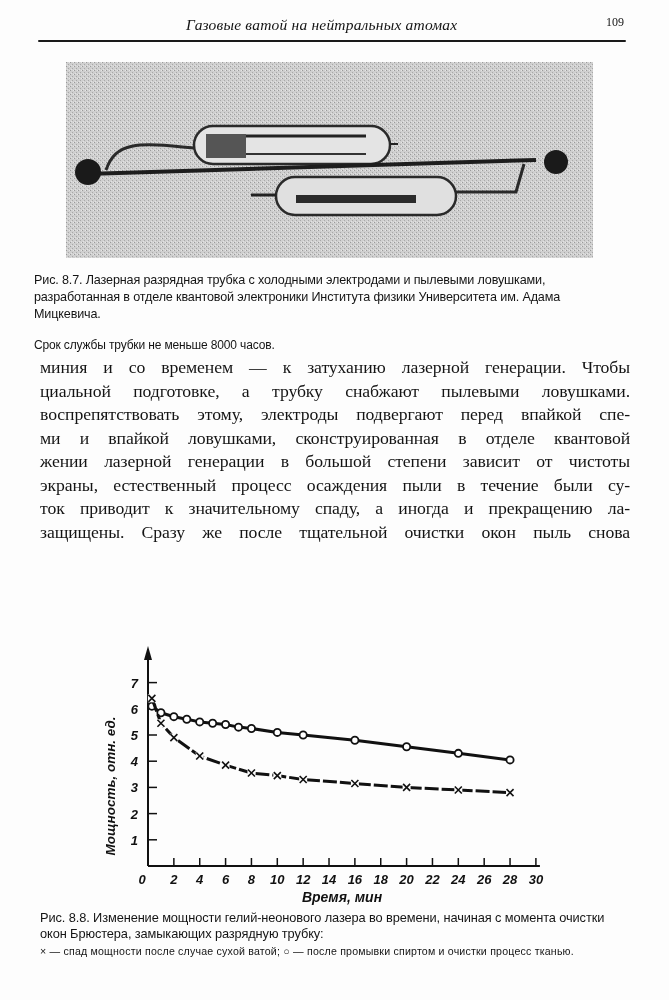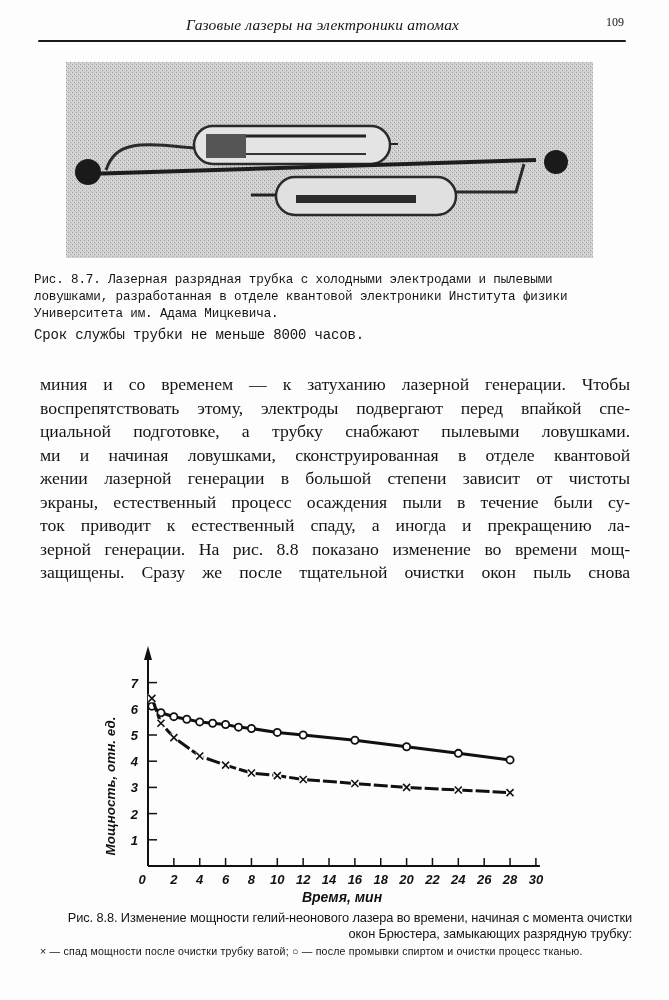--- a/index.html
+++ b/index.html
@@ -7,41 +7,41 @@
          font-family: "Liberation Serif", serif; }
   .running-head { position: absolute; left: 38px; top: 14px; width: 590px; height: 24px; }
   .running-title { position: absolute; left: 148px; top: 2px; font-style: italic; font-size: 15.5px; letter-spacing: 0.2px; }
   .page-number { position: absolute; right: 4px; top: 1px; font-size: 12px; }
   .head-rule { position: absolute; left: 38px; top: 40px; width: 588px; height: 2px; background: #1a1a1a; border-radius: 1px; }
 
   .photo { position: absolute; left: 66px; top: 62px; width: 527px; height: 196px;
            background: #c9c9c9; overflow: hidden; }
   .photo svg { width: 100%; height: 100%; display: block; }
 
-  .caption87 { position: absolute; left: 34px; top: 272px; width: 596px; font-family: Liberation Mono, monospace;
+  .caption87 { position: absolute; left: 34px; top: 272px; width: 596px; font-family: Liberation Sans, sans-serif;
                font-stretch: condensed; font-size: 12.6px; line-height: 17px; letter-spacing: -0.15px; }
-  .caption87 .note { font-size: 14px; line-height: 16px; display: block; margin-top: 4px; }
-
-  .body-text { position: absolute; left: 40px; top: 373px; width: 590px; font-size: 17.7px; line-height: 23.5px;
+  .caption87 .note { font-size: 12px; line-height: 16px; display: block; margin-top: 14px; }
+
+  .body-text { position: absolute; left: 40px; top: 356px; width: 590px; font-size: 17.7px; line-height: 23.5px;
                text-align: justify; letter-spacing: -0.1px; }
   .body-line { display: block; height: 23.5px; white-space: nowrap; text-align-last: justify; text-align: justify; }
 
   .chart { position: absolute; left: 90px; top: 640px; width: 470px; height: 270px; }
   .chart svg { display: block; }
   .chart text { font-family: "Liberation Sans", sans-serif; font-style: italic; font-weight: bold; fill: #111; }
 
   .caption88 { position: absolute; left: 40px; top: 910px; width: 592px; font-family: "Liberation Sans", sans-serif; }
-  .caption88 .main { font-size: 12.8px; line-height: 16px; display: block; letter-spacing: -0.1px; text-align: right; }
+  .caption88 .main { font-size: 12.8px; line-height: 16px; display: block; letter-spacing: -0.1px; }
   .caption88 .legend { font-size: 10.6px; line-height: 12px; display: block; margin-top: 3px; letter-spacing: 0.2px; }
 </style>
 </head>
 <body>
 
 <div class="running-head">
-  <span class="running-title">Газовые лазеры на электроники атомах</span>
+  <span class="running-title">Газовые ватой на нейтральных атомах</span>
   <span class="page-number">109</span>
 </div>
 <div class="head-rule"></div>
 
 <div class="photo" title="photograph of two glass laser discharge tubes">
   <svg viewBox="0 0 527 196" preserveAspectRatio="none">
     <defs>
       <pattern id="grain" width="4" height="4" patternUnits="userSpaceOnUse">
         <rect width="4" height="4" fill="#cfcfcf"></rect>
         <rect x="0" y="0" width="1" height="1" fill="#9a9a9a"></rect>
@@ -70,27 +70,26 @@
   </svg>
 </div>
 
 <div class="caption87">
   <span>Рис. 8.7. Лазерная разрядная трубка с холодными электродами и пылевыми ловушками, разработанная в отделе квантовой электроники Института физики Университета им. Адама Мицкевича.</span>
   <span class="note">Срок службы трубки не меньше 8000 часов.</span>
 </div>
 
 <div class="body-text">
   <span class="body-line">миния и со временем — к затуханию лазерной генерации. Чтобы</span>
+  <span class="body-line">циальной подготовке, а трубку снабжают пылевыми ловушками.</span>
   <span class="body-line">воспрепятствовать этому, электроды подвергают перед впайкой спе-</span>
-  <span class="body-line">циальной подготовке, а трубку снабжают пылевыми ловушками.</span>
-  <span class="body-line">ми и начиная ловушками, сконструированная в отделе квантовой</span>
+  <span class="body-line">ми и впайкой ловушками, сконструированная в отделе квантовой</span>
   <span class="body-line">жении лазерной генерации в большой степени зависит от чистоты</span>
   <span class="body-line">экраны, естественный процесс осаждения пыли в течение были су-</span>
-  <span class="body-line">ток приводит к естественный спаду, а иногда и прекращению ла-</span>
-  <span class="body-line">зерной генерации. На рис. 8.8 показано изменение во времени мощ-</span>
+  <span class="body-line">ток приводит к значительному спаду, а иногда и прекращению ла-</span>
   <span class="body-line">защищены. Сразу же после тщательной очистки окон пыль снова</span>
 </div>
 
 <div class="chart">
   <svg id="chart-svg" width="470" height="270" viewBox="0 0 470 270">
     <g id="axes">
         <line x1="58" y1="226" x2="449.9" y2="226" stroke="#111" stroke-width="2"></line>
         <line x1="58" y1="226" x2="58" y2="10" stroke="#111" stroke-width="2"></line>
         <path d="M54 20 L58 6 L62 20 Z" fill="#111"></path>
         <text x="52" y="244" font-size="13" text-anchor="middle">0</text>
@@ -220,17 +219,17 @@
       </g>
     <text id="xlabel" x="252" y="262" font-size="14" text-anchor="middle">Время, мин</text>
     <text id="ylabel" x="0" y="0" font-size="13.5" text-anchor="middle" transform="translate(25,146) rotate(-90)">Мощность, отн. ед.</text>
   </svg>
 </div>
 
 <div class="caption88">
   <span class="main">Рис. 8.8. Изменение мощности гелий-неонового лазера во времени, начиная с момента очистки окон Брюстера, замыкающих разрядную трубку:</span>
   <span class="legend">
     <span>×</span>
-    <span>— спад мощности  после очистки трубку ватой;</span>
+    <span>— спад мощности  после случае сухой ватой;</span>
     <span>○</span>
     <span>— после промывки спиртом и очистки процесс тканью.</span>
   </span>
 </div>
 
 </body></html>

